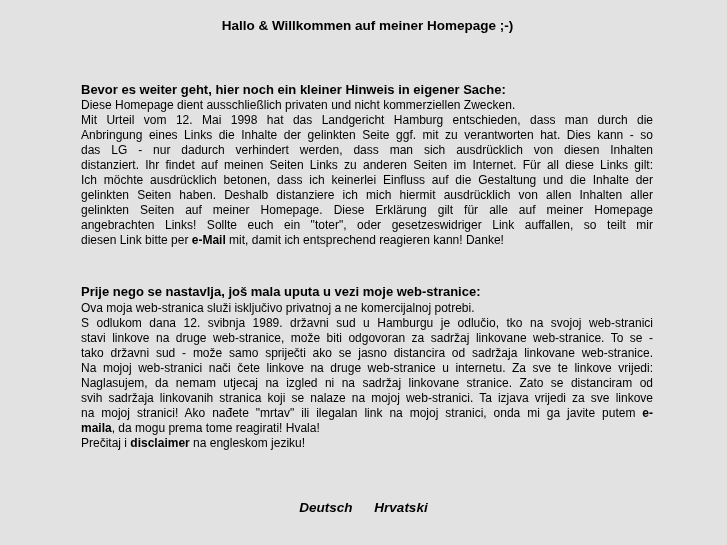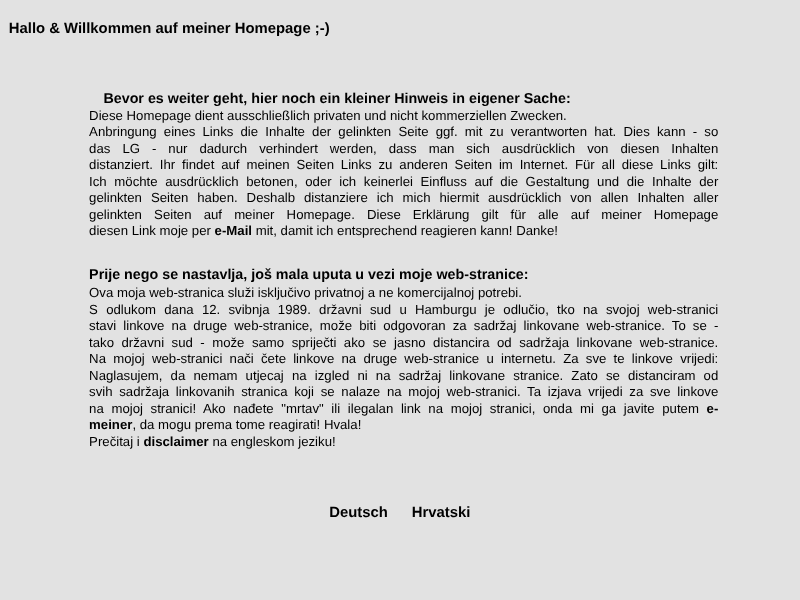--- a/index.html
+++ b/index.html
@@ -13,86 +13,90 @@
     color: #000;
     font-family: "Liberation Sans", sans-serif;
     font-size: 12px;
     overflow: hidden;
   }
   .page-title {
     margin: 17px 0 0 8px;
     font-size: 13.5px;
     font-weight: bold;
     line-height: 17px;
+    text-align: center;
   }
   .content {
     width: 572px;
     margin-left: 81px;
   }
   .section-heading {
     font-size: 13px;
     font-weight: bold;
     line-height: 16px;
   }
-  .h-de { margin-top: 48px; margin-left: 13px; }
+  .h-de { margin-top: 48px; }
   .p-de { }
-  .h-hr { margin-top: 24px; }
+  .h-hr { margin-top: 36px; }
   .p-hr { margin-top: 1px; }
   .pline {
     line-height: 15px;
   }
   .pline.just {
     text-align: justify;
     text-align-last: justify;
     -moz-text-align-last: justify;
   }
   .b { font-weight: bold; }
   .footer {
     margin-top: 48px;
     text-align: center;
     font-size: 13.5px;
     font-weight: bold;
     line-height: 17px;
+    font-style: italic;
   }
   .lang-link {
     margin: 0 9px;
     cursor: pointer;
   }
   .link { cursor: pointer; }
 </style>
 </head>
 <body>
 
 <div class="page-title">Hallo &amp; Willkommen auf meiner Homepage ;-)</div>
 
 <div class="content">
 
   <div class="section-heading h-de">Bevor es weiter geht, hier noch ein kleiner Hinweis in eigener Sache:</div>
   <div class="p-de" id="german-lines">
       <div class="pline"><span>Diese Homepage dient ausschließlich privaten und nicht kommerziellen Zwecken.</span></div>
+      <div class="pline just"><span>Mit Urteil vom 12. Mai 1998 hat das Landgericht Hamburg entschieden, dass man durch die</span></div>
       <div class="pline just"><span>Anbringung eines Links die Inhalte der gelinkten Seite ggf. mit zu verantworten hat. Dies kann - so</span></div>
       <div class="pline just"><span>das LG - nur dadurch verhindert werden, dass man sich ausdrücklich von diesen Inhalten</span></div>
       <div class="pline just"><span>distanziert. Ihr findet auf meinen Seiten Links zu anderen Seiten im Internet. Für all diese Links gilt:</span></div>
-      <div class="pline just"><span>Ich möchte ausdrücklich betonen, oder ich keinerlei Einfluss auf die Gestaltung und die Inhalte der</span></div>
+      <div class="pline just"><span>Ich möchte ausdrücklich betonen, dass ich keinerlei Einfluss auf die Gestaltung und die Inhalte der</span></div>
       <div class="pline just"><span>gelinkten Seiten haben. Deshalb distanziere ich mich hiermit ausdrücklich von allen Inhalten aller</span></div>
       <div class="pline just"><span>gelinkten Seiten auf meiner Homepage. Diese Erklärung gilt für alle auf meiner Homepage</span></div>
-      <div class="pline"><span>diesen Link moje per </span><span class="b link">e-Mail</span><span> mit, damit ich entsprechend reagieren kann! Danke!</span></div>
+      <div class="pline just"><span>angebrachten Links! Sollte euch ein "toter", oder gesetzeswidriger Link auffallen, so teilt mir</span></div>
+      <div class="pline"><span>diesen Link bitte per </span><span class="b link">e-Mail</span><span> mit, damit ich entsprechend reagieren kann! Danke!</span></div>
     </div>
 
   <div class="section-heading h-hr">Prije nego se nastavlja, još mala uputa u vezi moje web-stranice:</div>
   <div class="p-hr" id="croatian-lines">
       <div class="pline"><span>Ova moja web-stranica služi isključivo privatnoj a ne komercijalnoj potrebi.</span></div>
       <div class="pline just"><span>S odlukom dana 12. svibnja 1989. državni sud u Hamburgu je odlučio, tko na svojoj web-stranici</span></div>
       <div class="pline just"><span>stavi linkove na druge web-stranice, može biti odgovoran za sadržaj linkovane web-stranice. To se -</span></div>
       <div class="pline just"><span>tako državni sud - može samo spriječti ako se jasno distancira od sadržaja linkovane web-stranice.</span></div>
       <div class="pline just"><span>Na mojoj web-stranici nači čete linkove na druge web-stranice u internetu. Za sve te linkove vrijedi:</span></div>
       <div class="pline just"><span>Naglasujem, da nemam utjecaj na izgled ni na sadržaj linkovane stranice. Zato se distanciram od</span></div>
       <div class="pline just"><span>svih sadržaja linkovanih stranica koji se nalaze na mojoj web-stranici. Ta izjava vrijedi za sve linkove</span></div>
       <div class="pline just"><span>na mojoj stranici! Ako nađete "mrtav" ili ilegalan link na mojoj stranici, onda mi ga javite putem </span><span class="b link">e-</span></div>
-      <div class="pline"><span class="b link">meiner</span><span>, da mogu prema tome reagirati! Hvala!</span></div>
+      <div class="pline"><span class="b link">maila</span><span>, da mogu prema tome reagirati! Hvala!</span></div>
       <div class="pline"><span>Prečitaj i </span><span class="b link">disclaimer</span><span> na engleskom jeziku!</span></div>
     </div>
 
 </div>
 
 <div class="footer">
   <span class="lang-link">Deutsch</span>
   <span class="lang-link">Hrvatski</span>
 </div>
 

